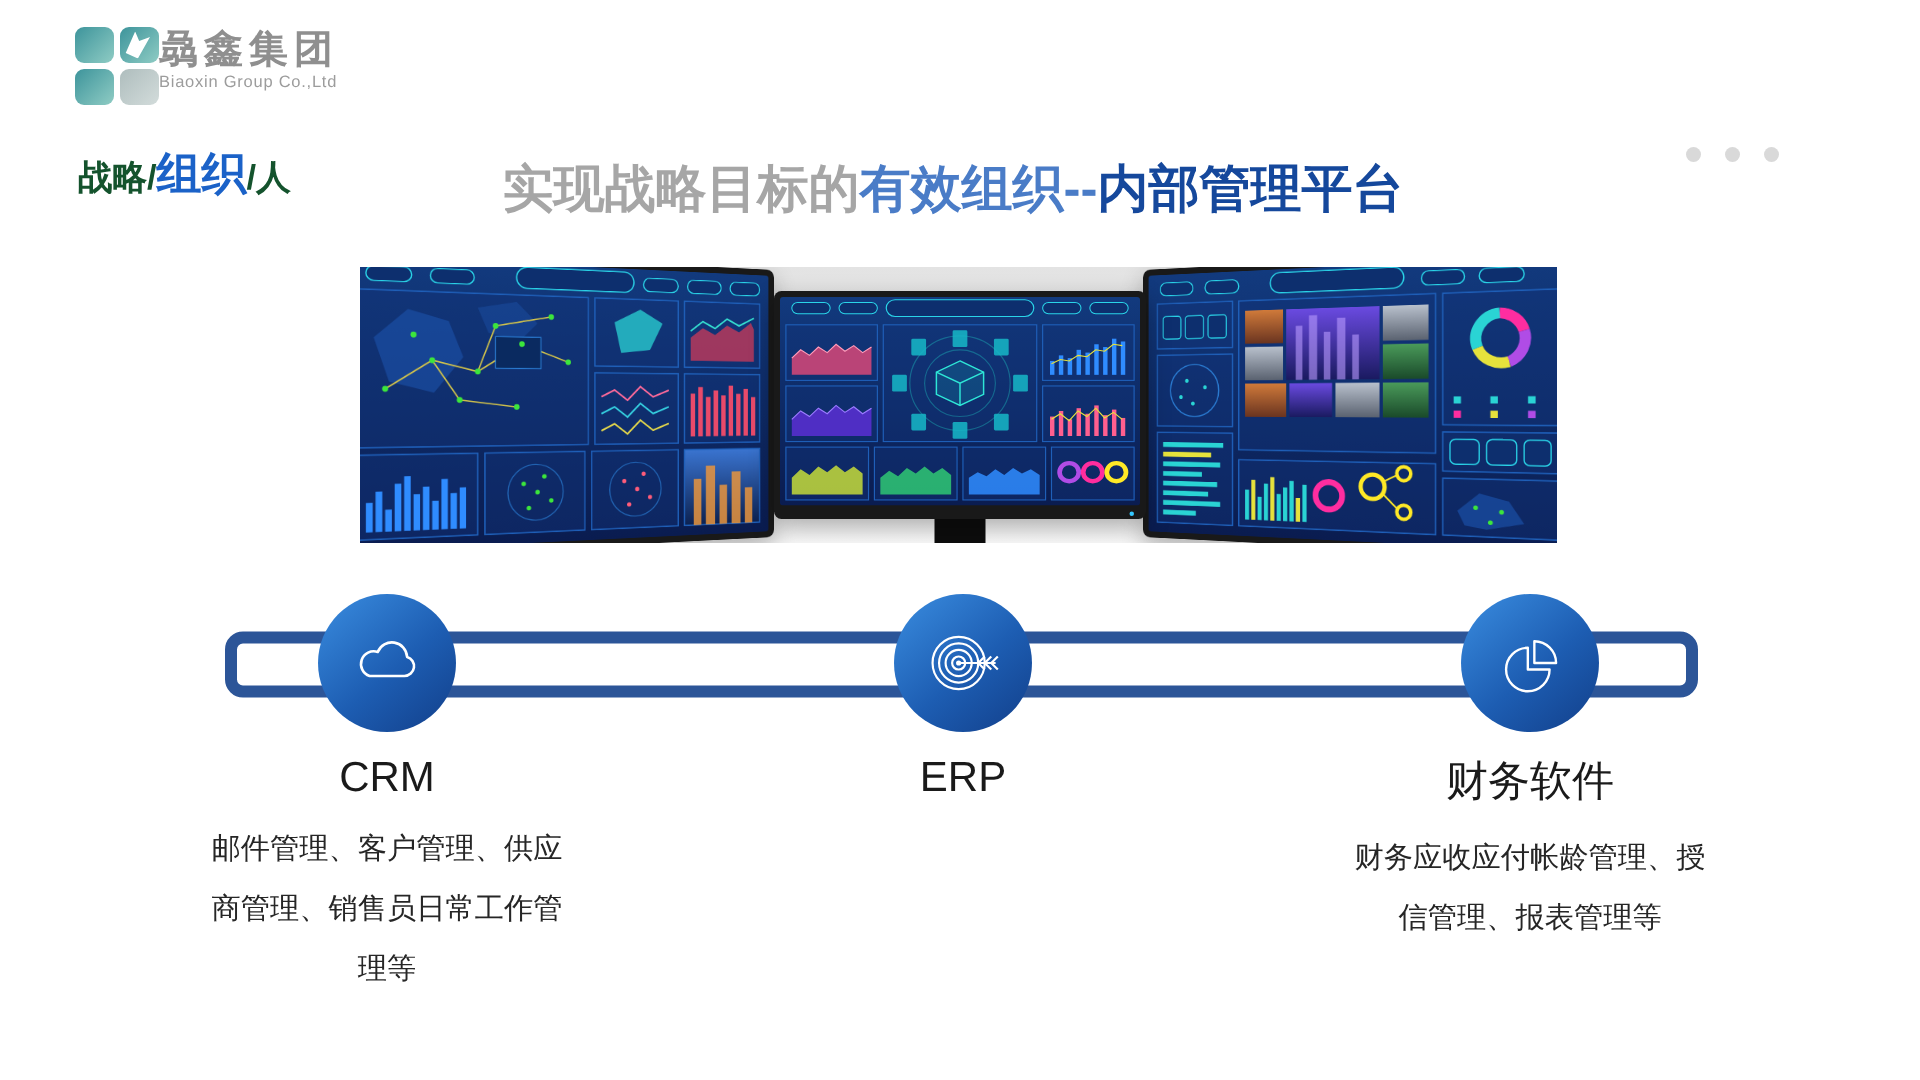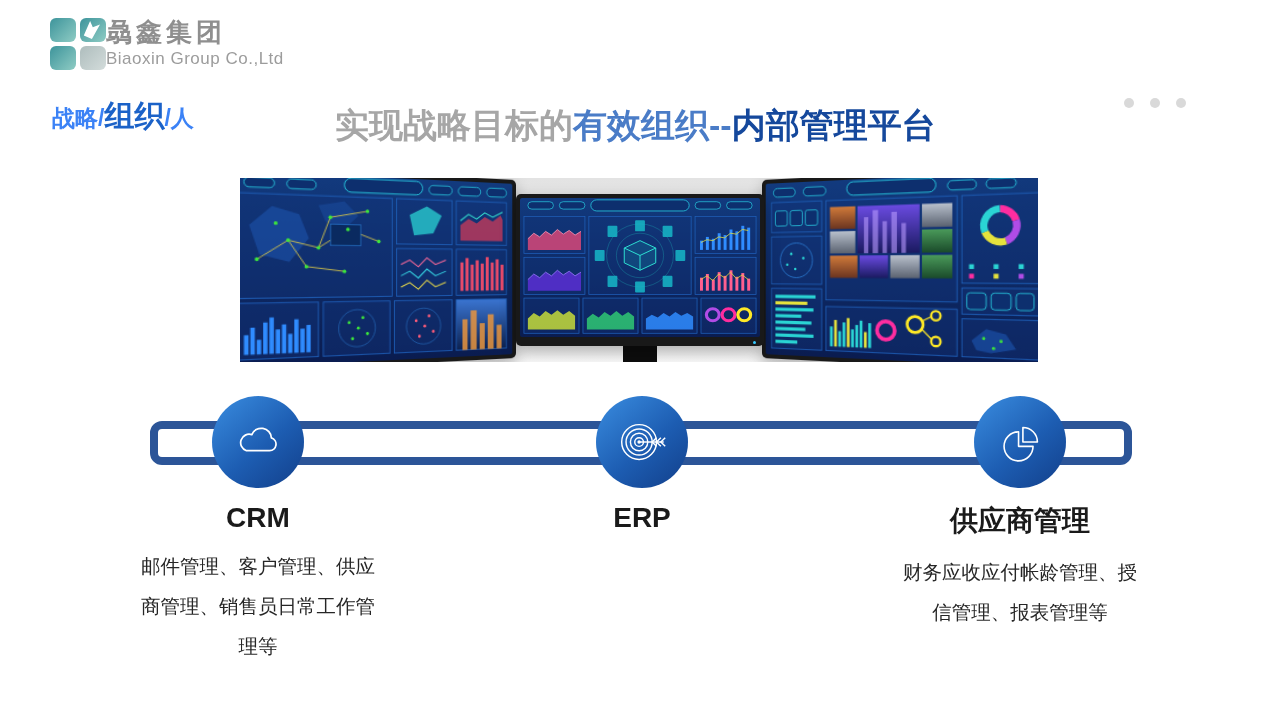--- a/index.html
+++ b/index.html
@@ -10,24 +10,24 @@
   }
   
   .logo{position:absolute;left:50px;top:18px;display:flex;gap:0;}
   .logo-mark{width:56px;height:52px;display:grid;grid-template-columns:26px 26px;grid-template-rows:24px 24px;gap:4px;}
   .logo-tile{border-radius:6px;background:linear-gradient(135deg,#3d949b,#8fccc4);}
   .logo-tile.gray{background:linear-gradient(135deg,#aebdbd,#d3dcdb);}
   .logo-tile.bird{position:relative;overflow:hidden;}
   .logo-tile.bird::after{content:"";position:absolute;left:2px;top:3px;width:18px;height:18px;background:#fff;
     clip-path:polygon(10% 80%,45% 0%,60% 35%,100% 20%,55% 100%);}
   .logo-zh{font-size:26px;font-weight:bold;color:#8f8f8f;letter-spacing:4px;line-height:1.1;}
-  .logo-en{font-size:17px;color:#9c9c9c;letter-spacing:.5px;margin-top:2px;}
+  .logo-en{font-size:11px;color:#9c9c9c;letter-spacing:.5px;margin-top:2px;}
   
   .breadcrumb{position:absolute;left:52px;top:96px;display:flex;align-items:baseline;font-weight:bold;}
-  .bc-gray{font-size:23px;color:#3b82f6;}
+  .bc-gray{font-size:23px;color:#14532d;}
   .bc-blue{font-size:30px;color:#1b62c8;}
   
   .title{position:absolute;left:335px;top:103px;margin:0;font-size:34px;font-weight:bold;white-space:nowrap;}
   .t-gray{color:#a6a6a6;text-align:right;}
   .t-lblue{color:#4a7cc7;}
   .t-dblue{color:#15489c;}
   
   .dots{position:absolute;left:1124px;top:98px;display:flex;gap:16px;}
   .dot{width:10px;height:10px;border-radius:50%;background:#d9d9d9;}
   
@@ -46,21 +46,21 @@
   
   .connector{position:absolute;left:150px;top:421px;width:982px;height:44px;
     border:8px solid #2c5598;border-radius:12px;box-sizing:border-box;}
   .node{position:absolute;width:92px;height:92px;border-radius:50%;top:396px;
     background:linear-gradient(140deg,#3a8de0 0%,#1d5db2 55%,#123f8a 100%);
     display:flex;align-items:center;justify-content:center;}
   .node-1{left:212px;} .node-2{left:596px;} .node-3{left:974px;}
   
   .col{position:absolute;top:502px;width:260px;text-align:center;}
   .col-1{left:128px;} .col-2{left:512px;} .col-3{left:890px;}
-  .col h2{margin:0 0 12px 0;font-size:28px;font-weight:bold;color:#1a1a1a;}
+  .col h2{margin:0 0 12px 0;font-size:28px;font-weight:normal;color:#1a1a1a;}
   .col p{margin:0 auto;width:244px;font-size:19.5px;line-height:40px;color:#262626;}
 </style>
 </head>
 <body>
 
 <div class="logo">
   <div class="logo-mark">
     <div class="logo-tile"></div>
     <div class="logo-tile bird"></div>
     <div class="logo-tile"></div>
@@ -447,15 +447,15 @@
 <section class="col col-1">
   <h2>CRM</h2>
   <p>邮件管理、客户管理、供应商管理、销售员日常工作管理等</p>
 </section>
 
 <section class="col col-2">
   <h2>ERP</h2>
 </section>
 
 <section class="col col-3">
-  <h2>供应商管理</h2>
+  <h2>财务软件</h2>
   <p>财务应收应付帐龄管理、授信管理、报表管理等</p>
 </section>
 
 </body></html>

